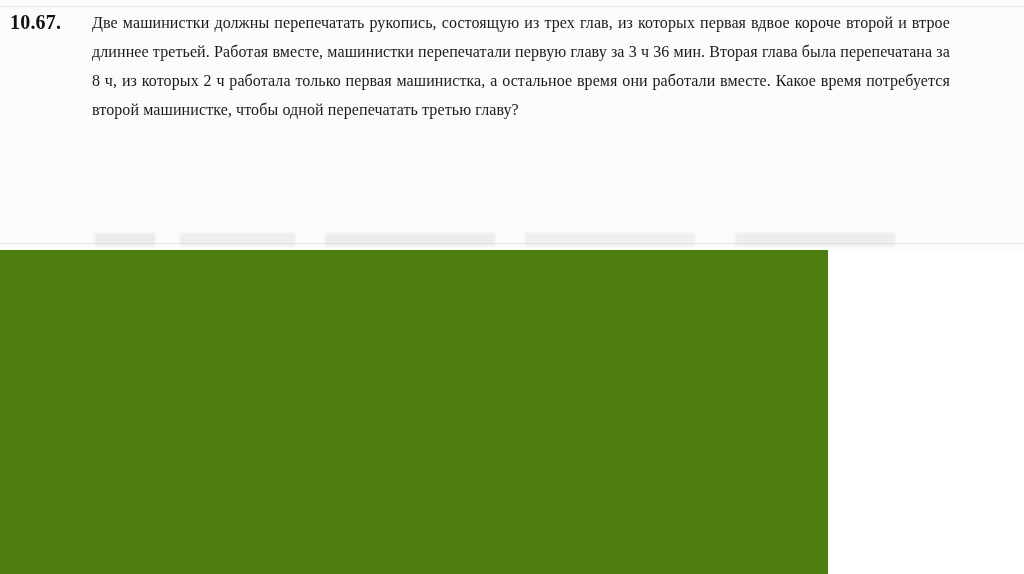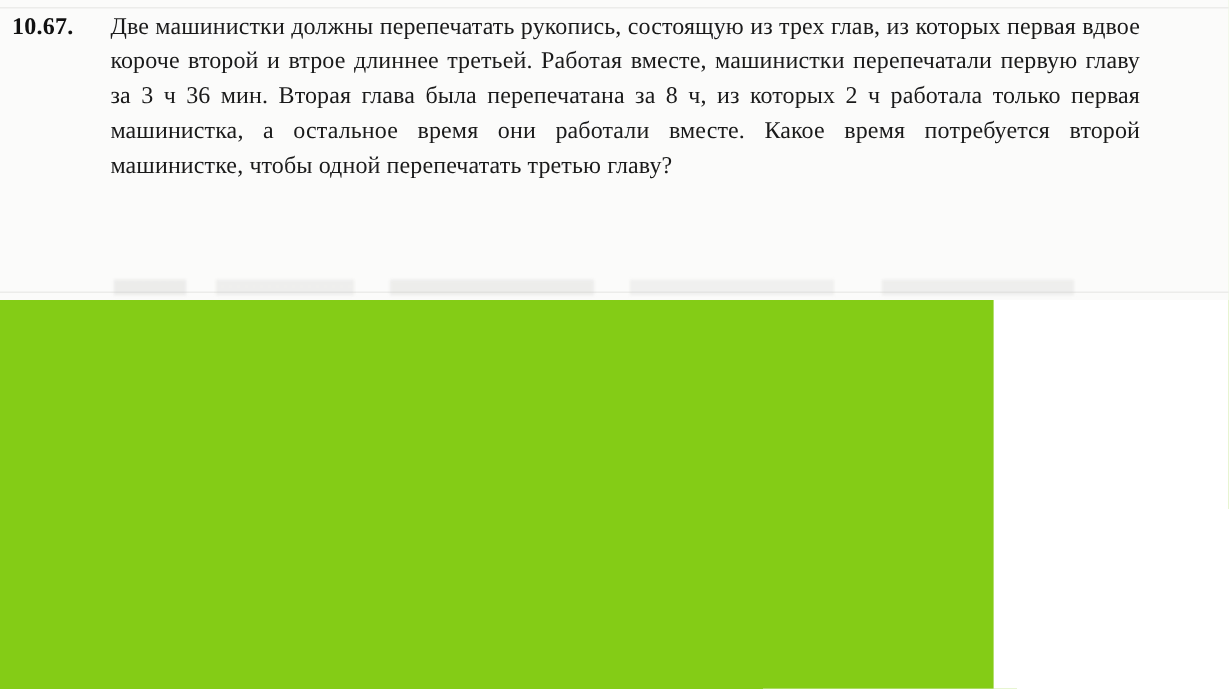--- a/index.html
+++ b/index.html
@@ -10,21 +10,21 @@
     width: 1024px;
     height: 574px;
     background: #ffffff;
     font-family: "Liberation Serif", serif;
     overflow: hidden;
   }
   .page {
     position: relative;
     width: 828px;
     height: 574px;
-    background: #84cc16;
+    background: #4d7c0f;
   }
   
   .scan-band {
     position: absolute;
     left: 0;
     top: 0;
     width: 1024px;
     height: 250px;
     background: #fbfbfa;
   }
@@ -65,21 +65,21 @@
   .problem-number {
     float: left;
     font-weight: bold;
     font-size: 20px;
     line-height: 29px;
     color: #111111;
     letter-spacing: 0.2px;
     padding-right: 10px;
   }
   .problem-body {
-    font-size: 20px;
+    font-size: 16px;
     line-height: 29px;
     color: #1a1a1a;
     text-align: justify;
     text-align-last: left;
     margin-left: 82px;
     letter-spacing: 0.1px;
   }
   .problem-body p {
     margin: 0;
   }

